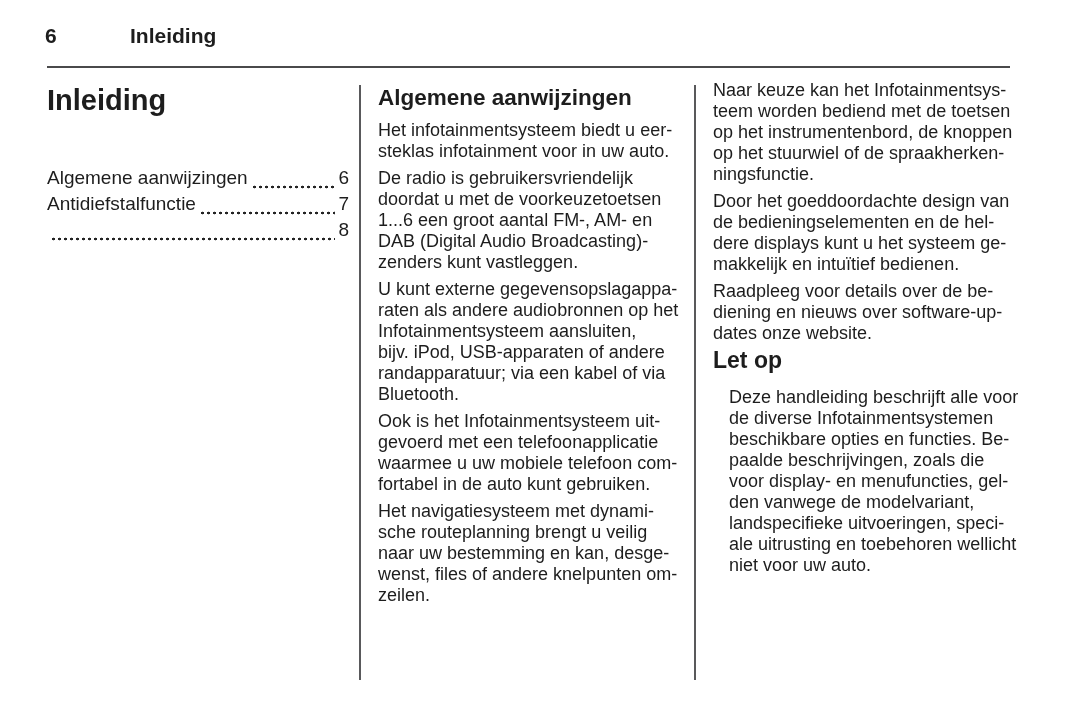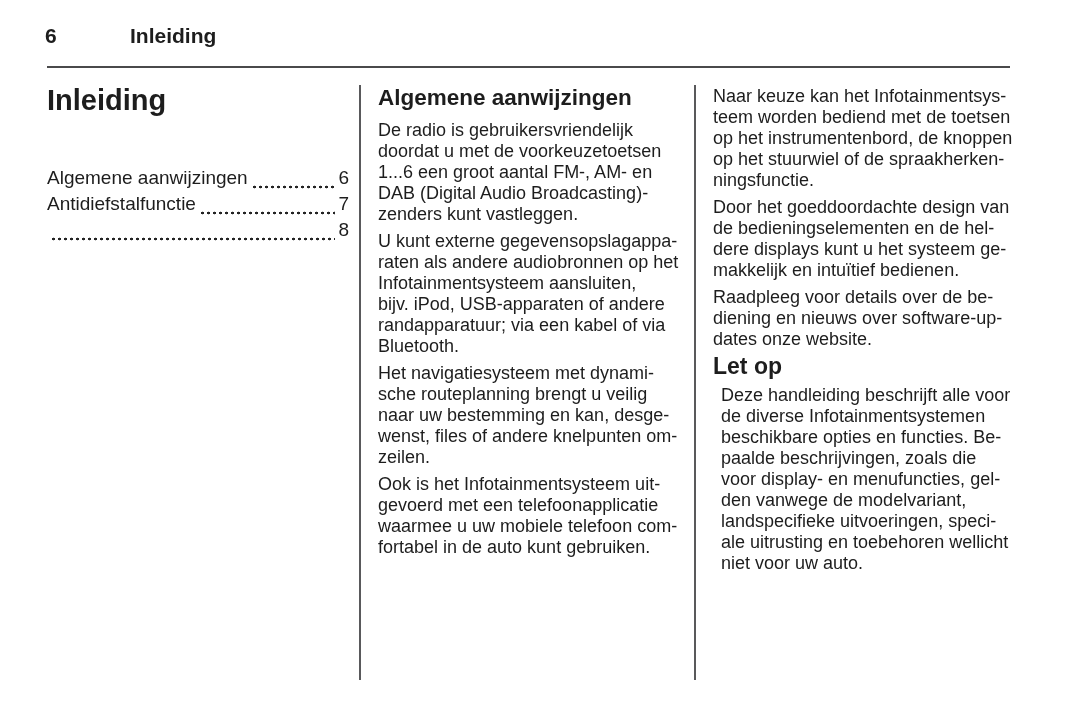--- a/index.html
+++ b/index.html
@@ -32,21 +32,21 @@
     position: absolute; top: 85px;
     width: 2px; height: 595px; background: #59595b;
   }
   .vdiv-1 { left: 359px; }
   .vdiv-2 { left: 694px; }
 
   
   .col { position: absolute; top: 84px; width: 302px; }
   .col-left  { left: 47px; }
   .col-mid   { left: 378px; }
-  .col-right { left: 713px; top: 86px; }
+  .col-right { left: 713px; top: 80px; }
 
   .section-title {
     margin: 0; font-size: 29px; font-weight: bold; line-height: 33px;
   }
 
   
   .toc { margin-top: 50px; }
   .toc-row {
     display: flex; align-items: baseline;
     font-size: 19px; height: 26px;
@@ -67,21 +67,21 @@
   }
   .body-par {
     margin: 0 0 6px 0;
     font-size: 18px; line-height: 21px;
     white-space: pre;
   }
   .note-title {
     margin: 0; font-size: 23px; line-height: 21px; font-weight: bold;
   }
   .note-body {
-    margin: 8px; font-size: 18px; line-height: 21px; white-space: pre;
+    margin: 16px; font-size: 18px; line-height: 21px; white-space: pre;
   }
 </style>
 </head>
 <body>
 
 <div class="page">
 
   <span class="header-page-num">6</span>
   <span class="header-chapter">Inleiding</span>
   <div class="header-rule"></div>
@@ -103,40 +103,42 @@
         <span class="toc-leader"></span>
         <span class="toc-page">8</span>
       </div>
     </nav>
   </section>
 
   <div class="vdiv vdiv-1"></div>
 
   <section class="col col-mid">
     <h2 class="sub-heading">Algemene aanwijzingen</h2>
+    <p class="body-par">Het infotainmentsysteem biedt u eer-
+steklas infotainment voor in uw auto.</p>
     <p class="body-par">De radio is gebruikersvriendelijk
 doordat u met de voorkeuzetoetsen
 1...6 een groot aantal FM-, AM- en
 DAB (Digital Audio Broadcasting)-
 zenders kunt vastleggen.</p>
     <p class="body-par">U kunt externe gegevensopslagappa-
 raten als andere audiobronnen op het
 Infotainmentsysteem aansluiten,
 bijv. iPod, USB-apparaten of andere
 randapparatuur; via een kabel of via
 Bluetooth.</p>
+    <p class="body-par">Ook is het Infotainmentsysteem uit-
+gevoerd met een telefoonapplicatie
+waarmee u uw mobiele telefoon com-
+fortabel in de auto kunt gebruiken.</p>
     <p class="body-par">Het navigatiesysteem met dynami-
 sche routeplanning brengt u veilig
 naar uw bestemming en kan, desge-
 wenst, files of andere knelpunten om-
 zeilen.</p>
-    <p class="body-par">Ook is het Infotainmentsysteem uit-
-gevoerd met een telefoonapplicatie
-waarmee u uw mobiele telefoon com-
-fortabel in de auto kunt gebruiken.</p>
   </section>
 
   <div class="vdiv vdiv-2"></div>
 
   <section class="col col-right">
     <p class="body-par">Naar keuze kan het Infotainmentsys-
 teem worden bediend met de toetsen
 op het instrumentenbord, de knoppen
 op het stuurwiel of de spraakherken-
 ningsfunctie.</p>

